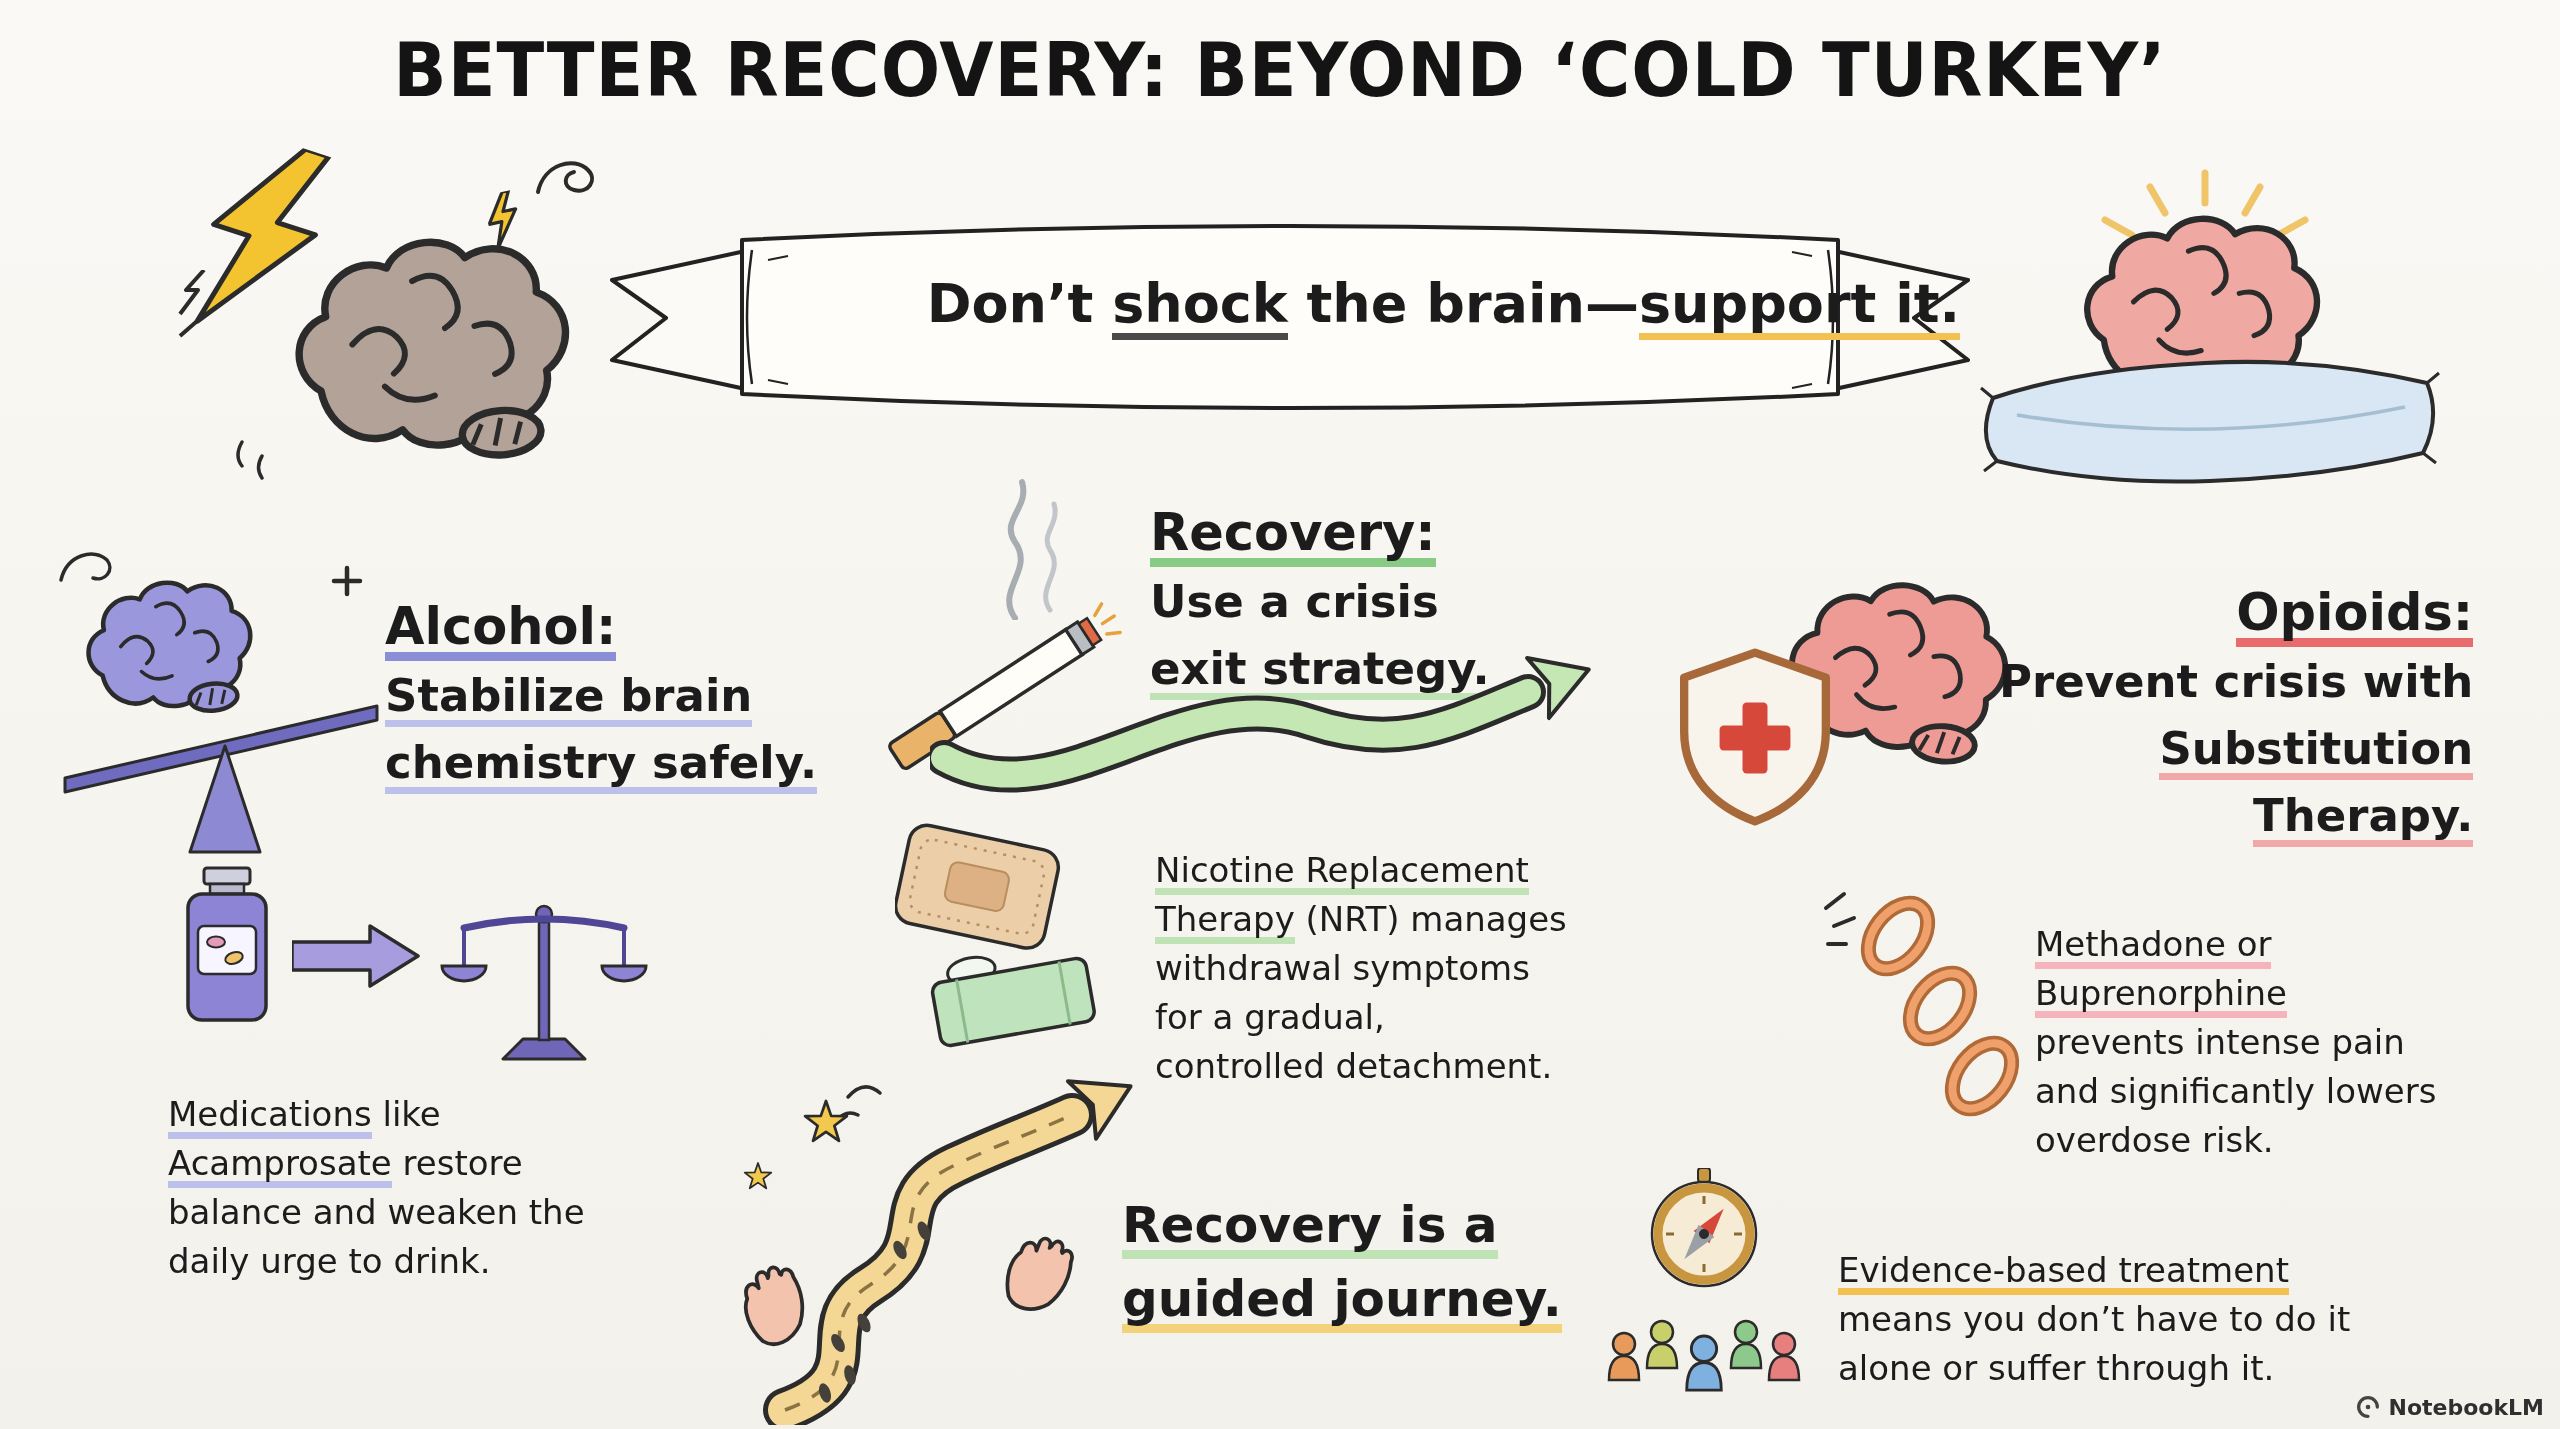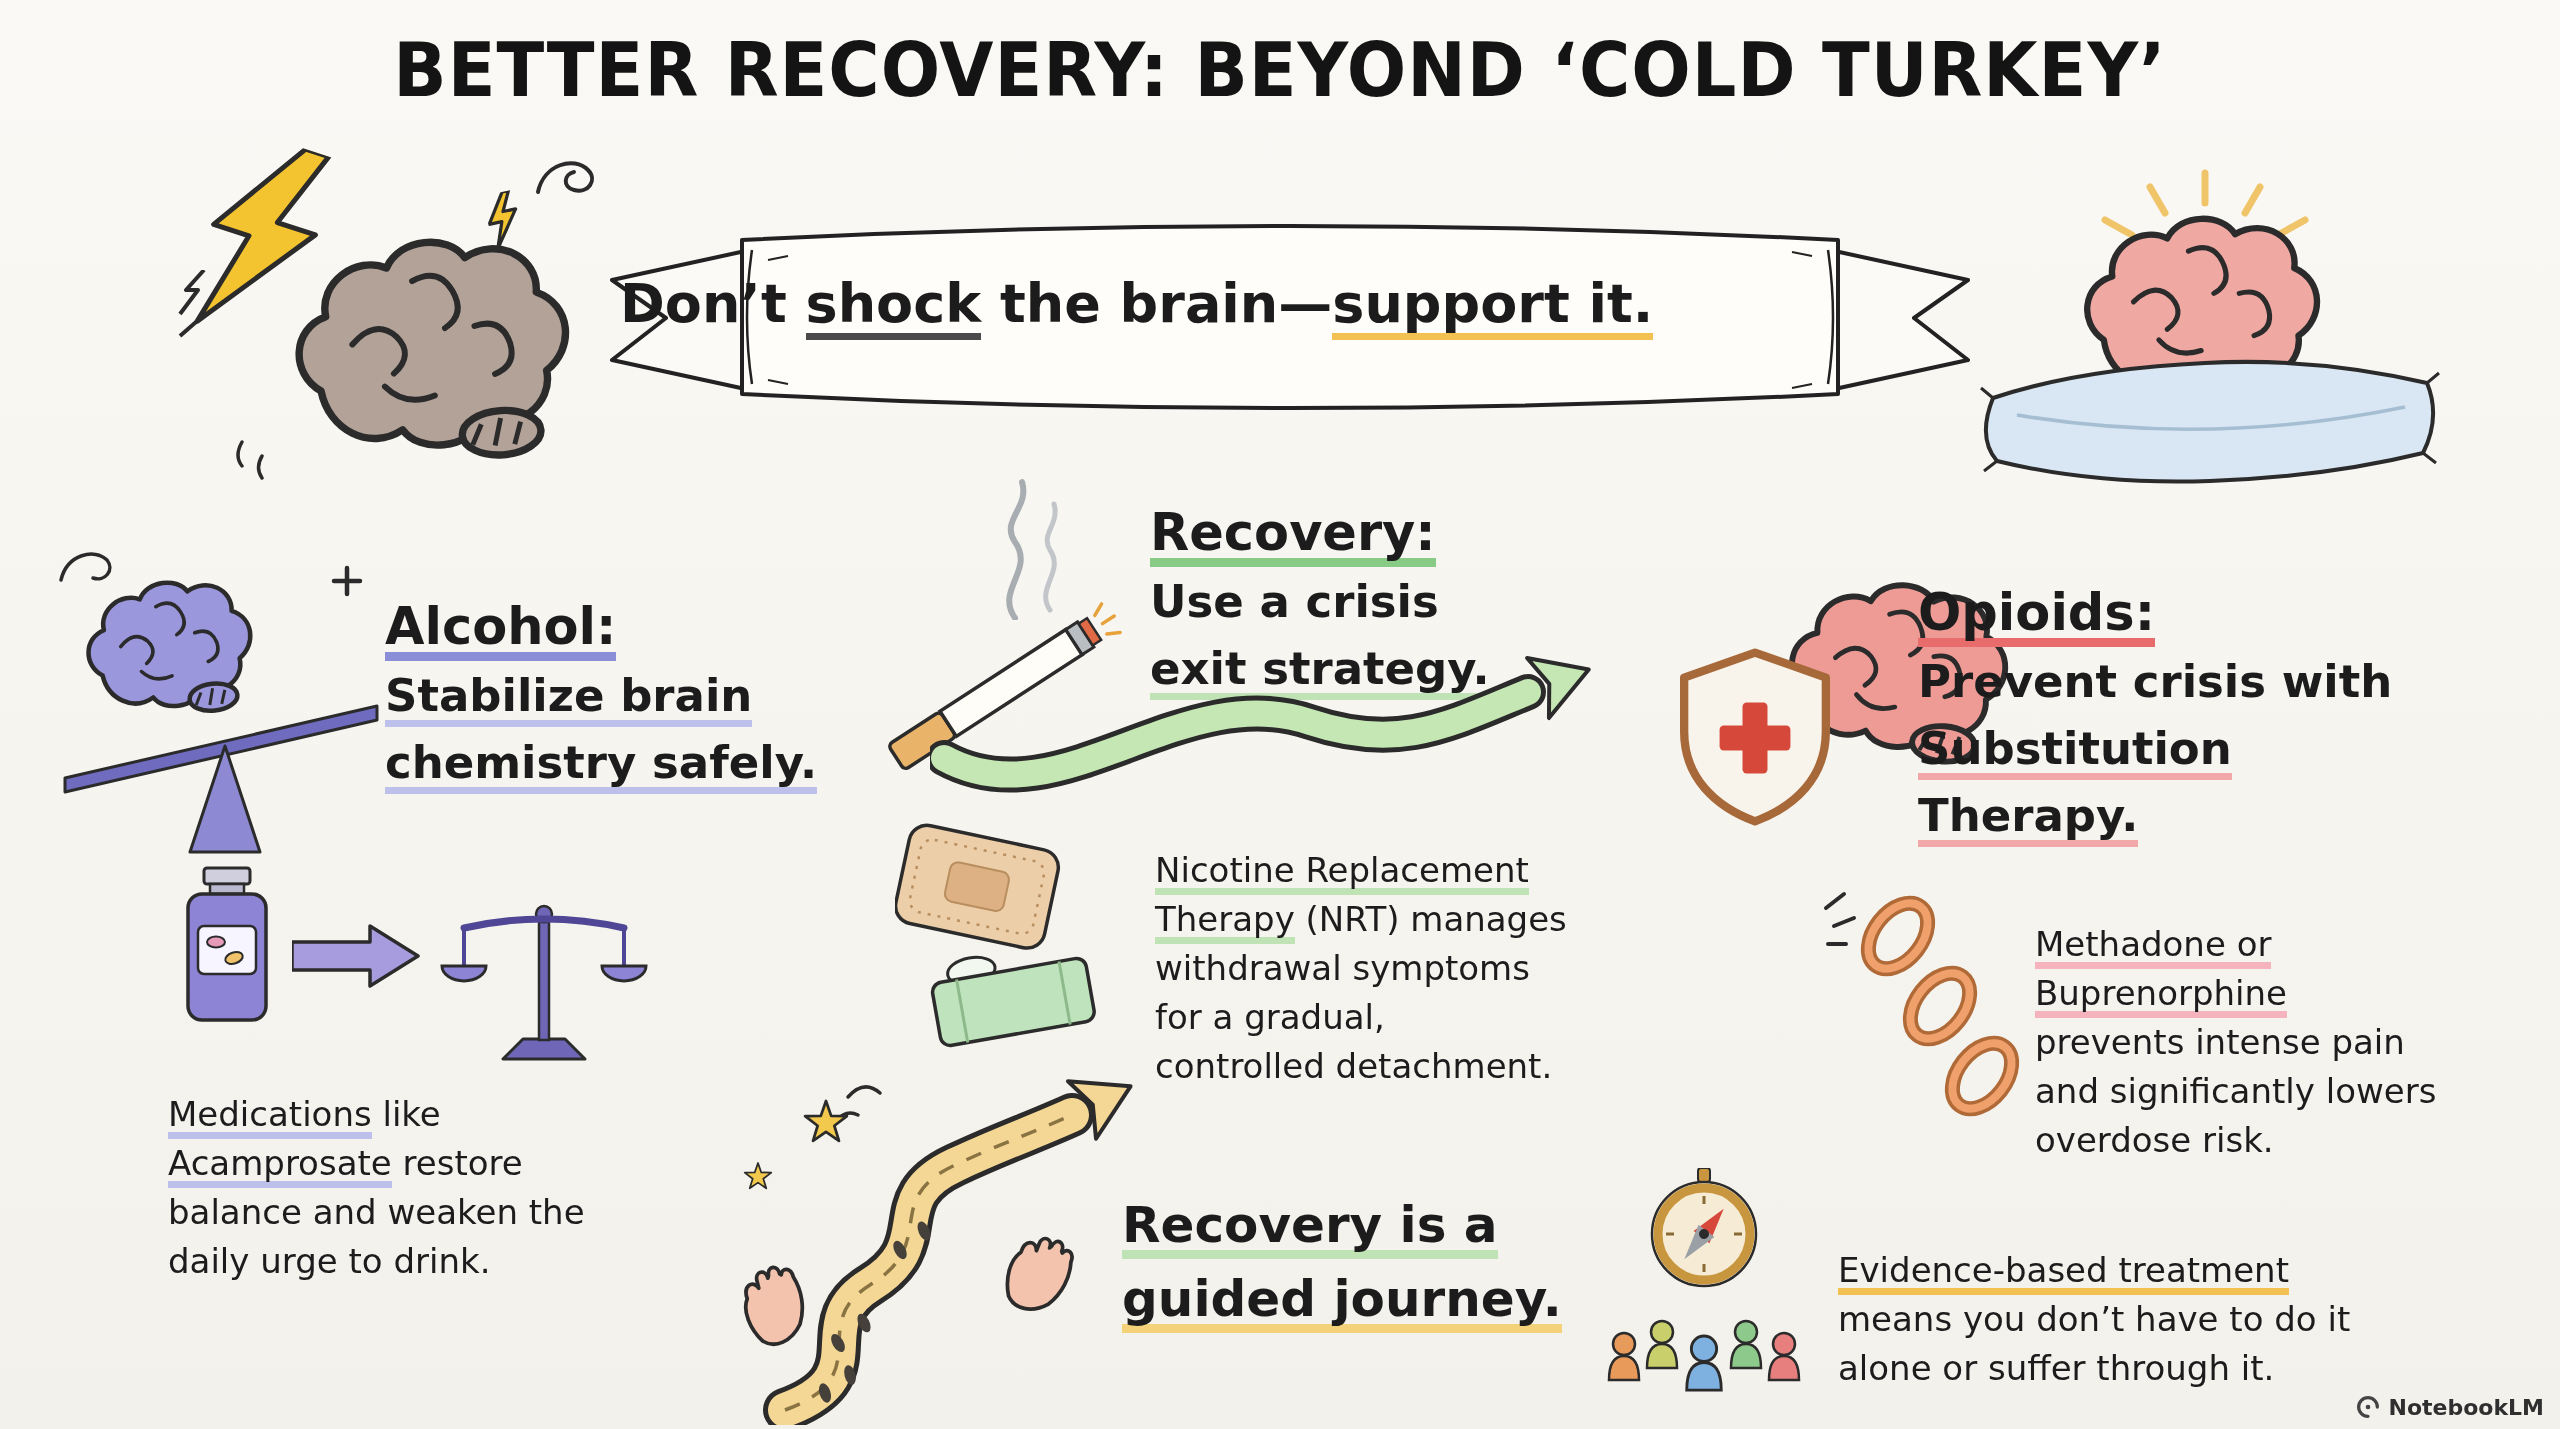--- a/index.html
+++ b/index.html
@@ -2,21 +2,21 @@
 <html><head>
 <meta charset="utf-8">
 <style>
   html,body{margin:0;padding:0;background:#e8e6e2;}
   .stage{position:relative;width:2560px;height:1429px;overflow:hidden;
          background:linear-gradient(180deg,#faf9f5 0%,#f6f4ef 60%,#f3f1ec 100%);
          font-family:"DejaVu Sans","Liberation Sans",sans-serif;color:#1c1c1c;}
   .abs{position:absolute;}
   .title{left:0;top:30px;width:100%;text-align:center;font-size:70px;font-weight:800;
          letter-spacing:1px;color:#141414;transform:scaleY(1.06);}
-  .banner-text{left:620px;top:272px;width:1340px;text-align:left;font-size:54px;font-weight:700;}
+  .banner-text{left:620px;top:272px;width:1340px;text-align:right;font-size:54px;font-weight:700;}
   .h1{font-size:51px;font-weight:800;line-height:70px;}
   .sub{font-size:45px;font-weight:700;line-height:67px;}
   .body{font-size:34px;font-weight:400;line-height:49px;margin-top:28px;}
   .caption{font-size:50px;font-weight:800;line-height:74px;}
   .ul{background-repeat:no-repeat;background-position:0 100%;background-size:100% 7px;padding-bottom:5px;}
   .ul-h{background-size:100% 9px;}
   .ul-purple{background-image:linear-gradient(#8a8ed6,#8a8ed6);}
   .ul-lpurple{background-image:linear-gradient(#bcc0ea,#bcc0ea);}
   .ul-green{background-image:linear-gradient(#88cb84,#88cb84);}
   .ul-lgreen{background-image:linear-gradient(#bfe3b4,#bfe3b4);}
@@ -238,21 +238,21 @@
   <div class="abs" style="left:1680px;top:580px;width:355px;height:280px;">
     <svg class="abs" style="left:95px;top:0;" width="255" height="204" viewBox="0 0 130 104">
       <use href="#brain" fill="#ee9b96" transform="rotate(4 65 52)"></use>
     </svg>
     <svg class="abs" style="left:0;top:68px;" width="150" height="180" viewBox="0 0 144 172">
       <path d="M72,4 L140,28 V80 C140,124 110,152 72,166 C34,152 4,124 4,80 V28 Z" fill="#f8f4ec" stroke="#a8693a" stroke-width="8" stroke-linejoin="round"></path>
       <rect x="60" y="52" width="24" height="68" rx="4" fill="#d6493a"></rect>
       <rect x="38" y="74" width="68" height="24" rx="4" fill="#d6493a"></rect>
     </svg>
   </div>
-  <div class="abs" style="left:1918px;top:578px;">
+  <div class="abs" style="left:1999px;top:578px;text-align:right;">
     <div class="h1"><span class="ul ul-h ul-red">Opioids:</span></div>
     <div class="sub">Prevent crisis with</div>
     <div class="sub"><span class="ul ul-lred">Substitution</span></div>
     <div class="sub"><span class="ul ul-lred">Therapy.</span></div>
   </div>
   <svg class="abs" style="left:1820px;top:878px;" width="215" height="255" viewBox="0 0 215 255">
     <path d="M6,30 L24,16 M14,48 L34,40 M8,66 L26,66" stroke="#2b2b2b" stroke-width="4" stroke-linecap="round"></path>
     <g fill="none">
       <ellipse cx="78" cy="58" rx="24" ry="37" transform="rotate(38 78 58)" stroke="#b06a38" stroke-width="15"></ellipse>
       <ellipse cx="78" cy="58" rx="24" ry="37" transform="rotate(38 78 58)" stroke="#efa06b" stroke-width="8"></ellipse>

